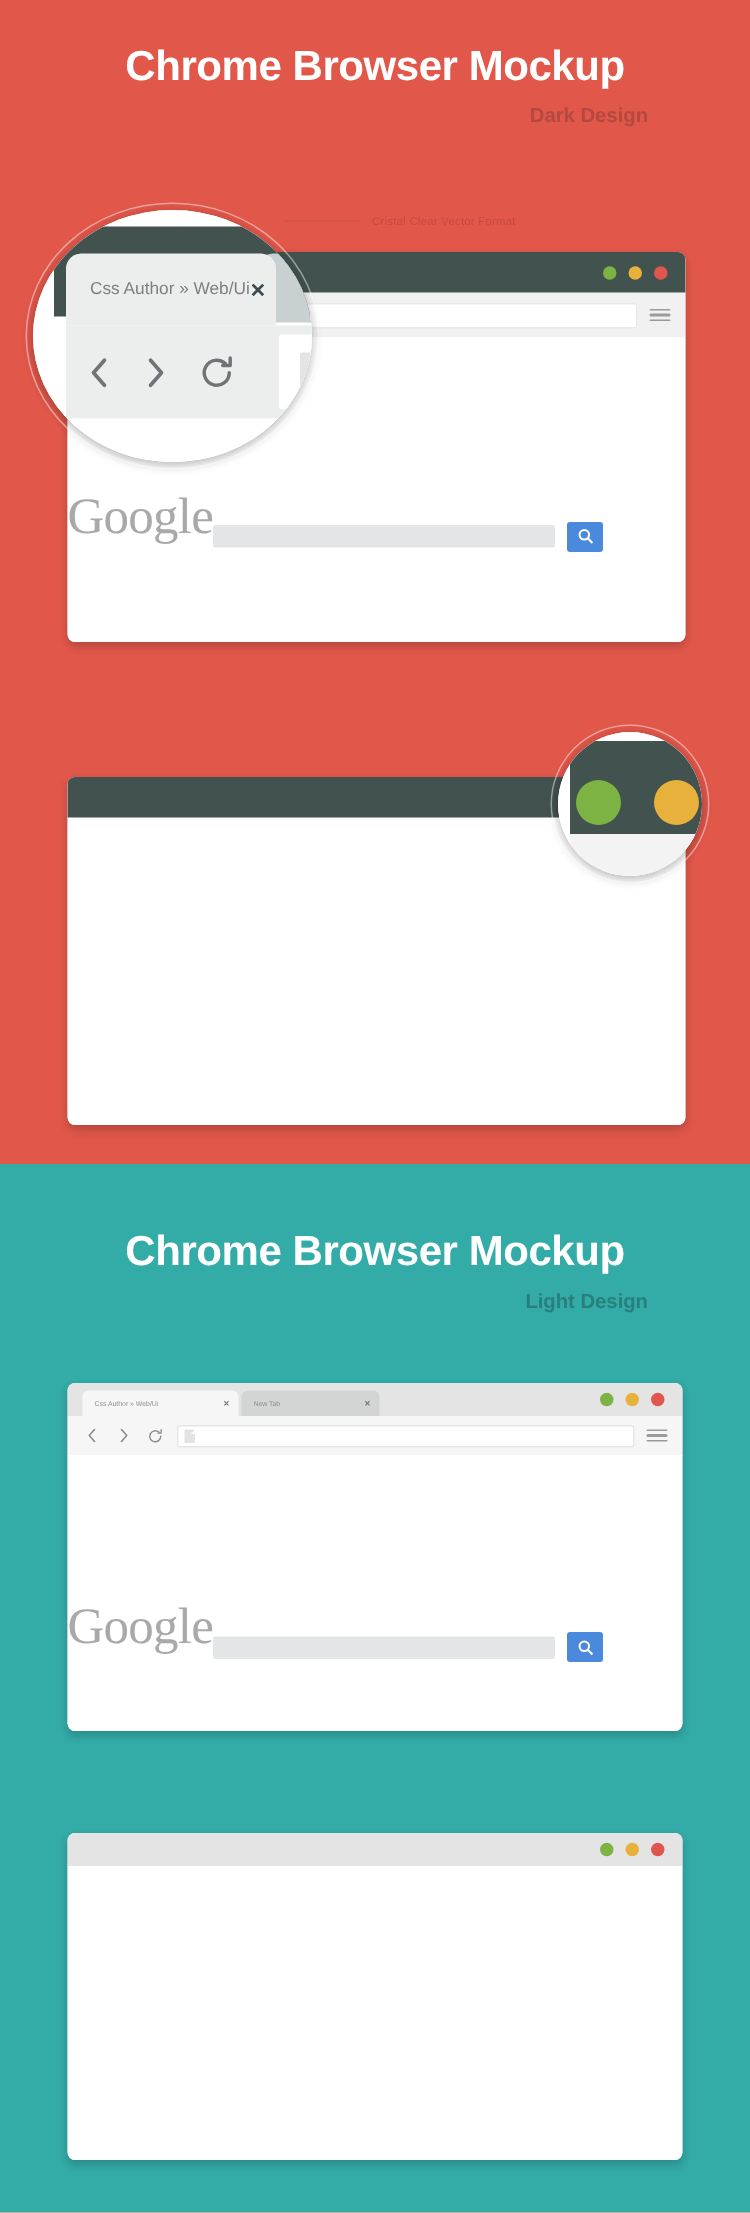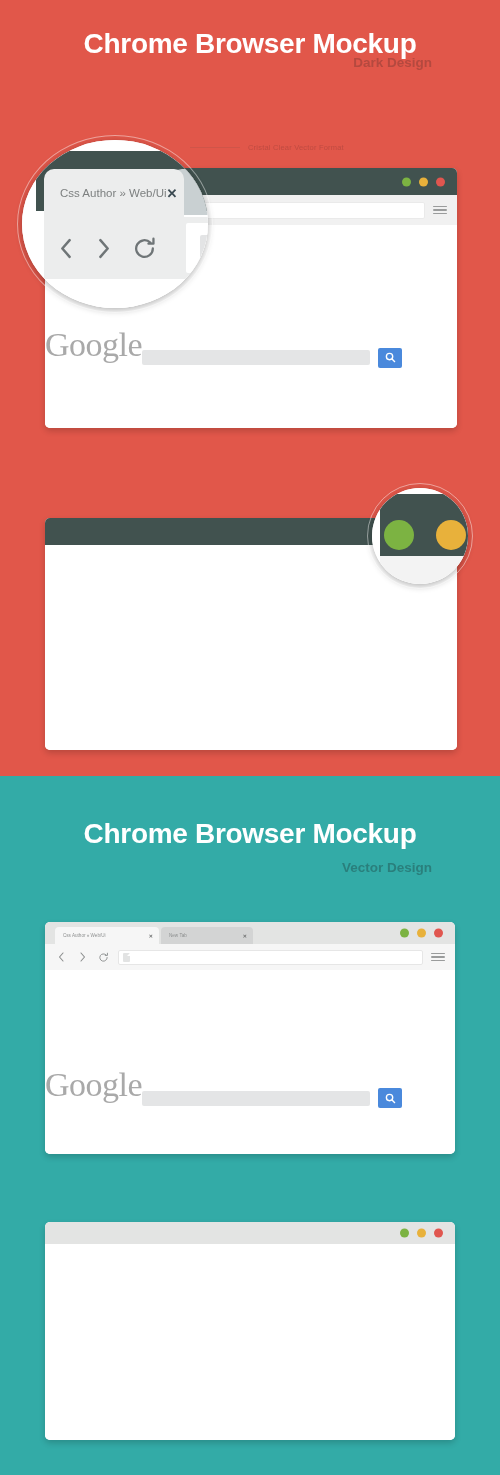--- a/index.html
+++ b/index.html
@@ -148,21 +148,21 @@
   .mag-body2 { position: absolute; background: #f3f3f3; }
 </style>
 </head>
 <body>
 
 <div class="page">
 
   <div class="section section-dark">
 
     <div class="title" style="top:28px;">Chrome Browser Mockup</div>
-    <div class="subtitle sub-dark" style="top:55px;">Dark Design</div>
+    <div class="subtitle sub-dark" style="top:69px;">Dark Design</div>
 
     <div class="annotation" style="left:190px; top:143px;">
       <span class="leader"></span>
       <span>Cristal Clear Vector Format</span>
     </div>
 
     <div class="browser" style="left:45px; top:168px; width:412px; height:260px;">
 
       <div class="titlebar titlebar-dark">
         <div class="dots">
@@ -257,21 +257,21 @@
         </div>
         <div class="mag-body2" style="left:8px; top:68px; width:120px; height:40px;"></div>
       </div>
     </div>
     <div class="lens-ring" style="left:367px; top:483px; width:106px; height:106px;"></div>
   </div>
 
   <div class="section section-light">
 
     <div class="title" style="top:42px;">Chrome Browser Mockup</div>
-    <div class="subtitle sub-light" style="top:84px;">Vector Design</div>
+    <div class="subtitle sub-light" style="top:84px;">Light Design</div>
 
     <div class="browser" style="left:45px; top:146px; width:410px; height:232px;">
 
       <div class="titlebar titlebar-light">
         <div class="tabstrip">
           <div class="tab tab-active">
             <span class="tab-label">Css Author » Web/Ui</span>
             <span class="tab-close">✕</span>
           </div>
           <div class="tab tab-inactive">

